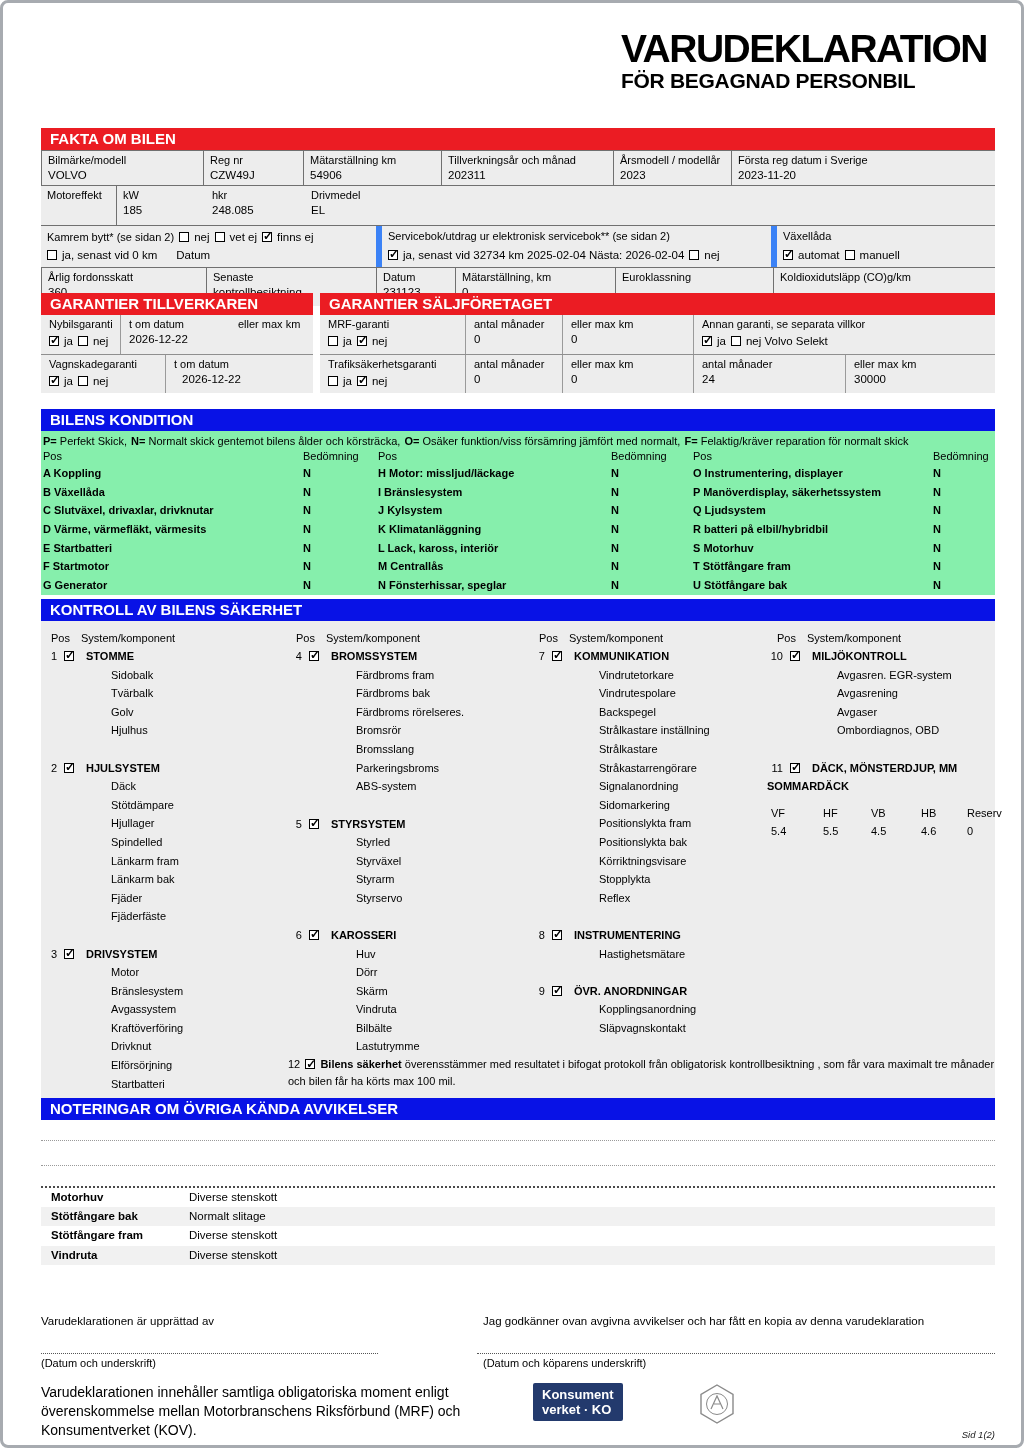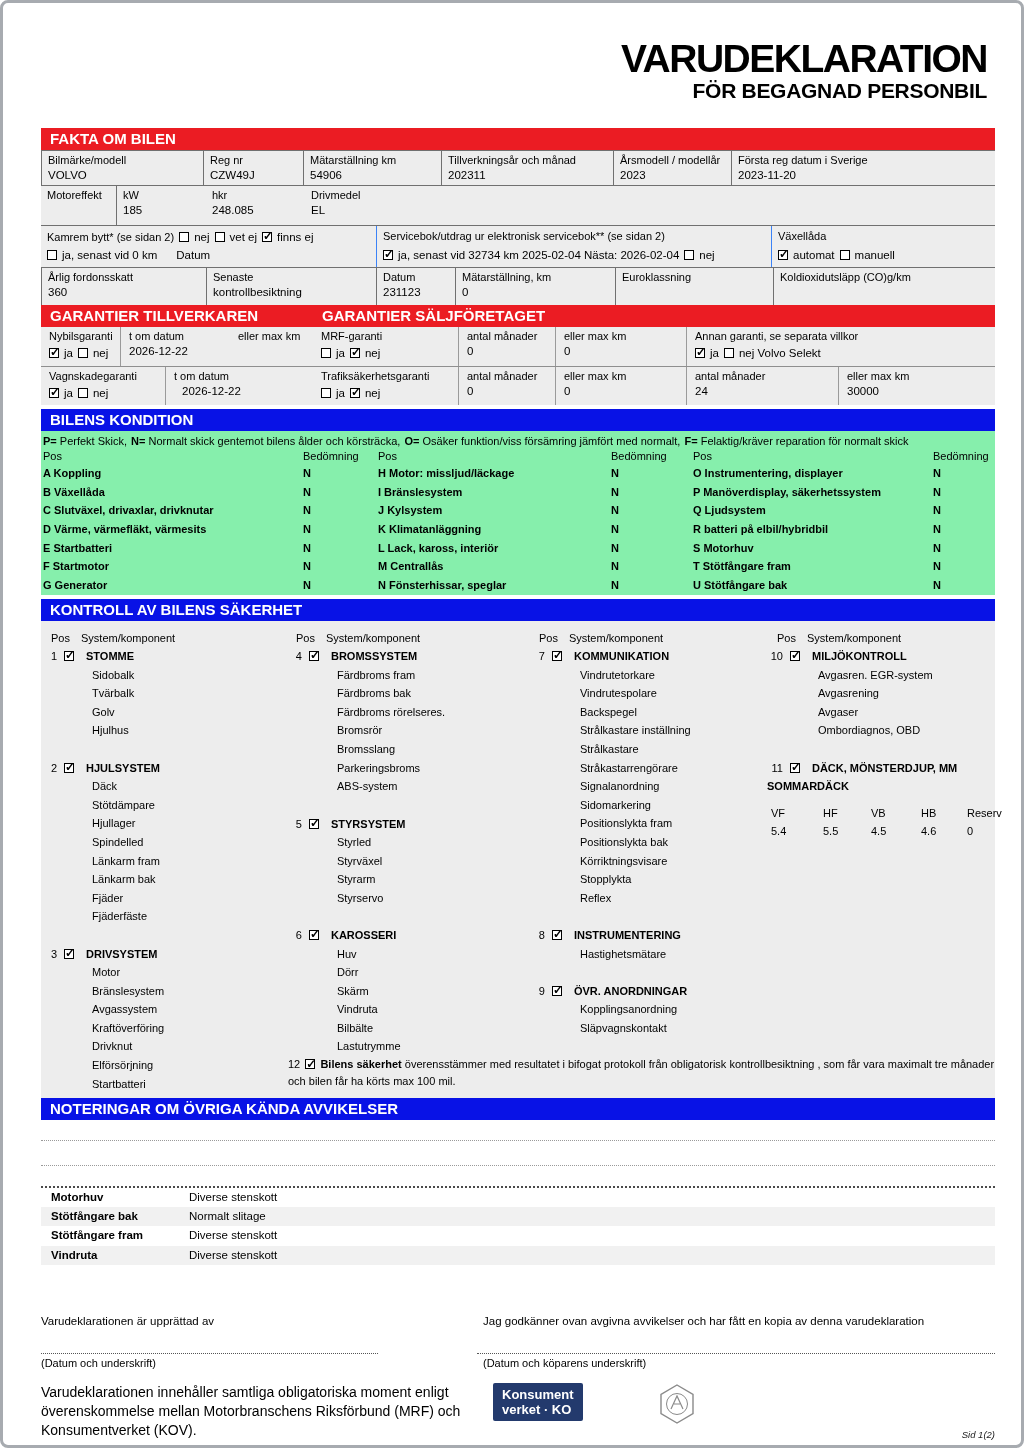--- a/index.html
+++ b/index.html
@@ -2,48 +2,48 @@
 <html style="--red: #eb1c23; --blue: #0812e6; --navy: #233a6d;"><head>
 <meta charset="utf-8">
 <style>
   :root{ --red:#eb1c23; --blue:#0812e6; --navy:#233a6d; }
   *{box-sizing:border-box}
   body{margin:0;background:#fff;font-family:"Liberation Sans",sans-serif;color:#000}
   .page{position:relative;width:1024px;height:1448px;border:3px solid #a7abb0;border-radius:8px;background:#fff;overflow:hidden}
   .sec{position:absolute;left:38px;right:26px}
 
   
-  .hdr{position:absolute;top:36px;right:34px;text-align:right}
+  .hdr{position:absolute;top:26px;right:34px;text-align:left}
   .t1{font-size:39px;font-weight:700;letter-spacing:-1.5px;line-height:1.02}
   .t2{font-size:21px;font-weight:700;letter-spacing:-.3px;line-height:1.1}
 
   .banner{color:#fff;font-weight:700;font-size:15px;padding:2px 9px;height:22px;line-height:18px}
   .red{background:var(--red)} .blue{background:var(--blue)}
 
   
   .frow{background:#ededed;display:grid;border-top:1px solid #707070}
   .r1{top:125px;height:35px;grid-template-columns:162px 100px 138px 172px 118px auto}
   .r2{height:40px;grid-template-columns:75px 90px 99px 390px auto}
   .r3{height:42px;grid-template-columns:335px 395px auto}
   .r4{height:39px;grid-template-columns:165px 170px 79px 160px 158px auto}
   .s-fakta{top:125px}
   .cell{padding:2px 6px 2px}
   .lbl{font-size:11px;line-height:14px;white-space:nowrap}
   .val{font-size:11.5px;line-height:16px;white-space:nowrap}
   .bl{border-left:1px solid #707070}
-  .bls{border-left:1px solid #3b82f6}
+  .bls{border-left:6px solid #3b82f6}
   .cbrow{display:flex;align-items:center;gap:5px;font-size:11.5px;white-space:nowrap}
   .l17{height:17px} .l19{height:19px}
   .cb{width:10px;height:10px;border:1.5px solid #000;background:#fff;display:inline-block;position:relative;flex:none}
   .cb.ck::after{content:"✓";position:absolute;left:0px;top:-4px;font-size:12px;font-weight:700}
   .cbi{display:inline-block;vertical-align:-1px;margin:0 2px}
   .frow .cell + .cell{}
 
   
-  .s-garanti{top:302px;display:flex;}
+  .s-garanti{top:290px;display:flex;gap:7px}
   .gbox{background:#ededed}
   .gbox.l{width:272px;flex:none}
   .gbox.r{flex:1}
   .grow{display:grid;height:39px}
   .grow + .grow{border-top:1px solid #8f8f8f}
   .ga{grid-template-columns:79px 110px auto}
   .gb{grid-template-columns:124px auto}
   .gc{grid-template-columns:145px 97px 131px auto}
   .gd{grid-template-columns:145px 97px 131px 152px auto}
   .gcell{padding:2px 8px 2px}
@@ -65,21 +65,21 @@
   
   .s-kontroll{top:596px}
   .kont-body{position:relative;background:#ededed;height:477px;display:flex;padding-top:7px;font-size:11px}
   .kcol1{width:247px}.kcol2{width:245px}.kcol3{width:240px}.kcol4{width:228px}
   .chead{display:flex;height:19px;align-items:center}
   .chead .pos{width:40px;padding-left:10px}
   .ghead{display:flex;align-items:center;height:18.6px;font-weight:700;white-space:nowrap}
   .ghead .num{width:16px;text-align:right;font-weight:400;flex:none}
   .ghead .cb{margin-left:7px}
   .ghead .nm{margin-left:12px}
-  .it{height:18.6px;line-height:18.6px;padding-left:51px;white-space:nowrap}
+  .it{height:18.6px;line-height:18.6px;padding-left:70px;white-space:nowrap}
   .kgap{height:18.6px}
   .dacksub{font-weight:700;height:18.6px;line-height:18.6px}
   .dack-grid{display:grid;grid-template-columns:52px 48px 50px 46px auto;padding-left:4px;margin-top:8px}
   .dack-grid div{height:18.6px;line-height:18.6px}
   .item12{position:absolute;left:247px;bottom:8px;width:716px;font-size:11px;line-height:17px}
 
   
   .s-noteringar{top:1095px}
   .dline{border-top:1.5px dotted #9a9a9a}
   .d1{margin-top:20px}.d2{margin-top:24px}
@@ -93,21 +93,21 @@
   .footer{top:1312px}
   .f1{display:flex;font-size:11.5px}
   .f1 .left{width:442px;flex:none}
   .sig{display:flex;margin-top:26px}
   .sigline{border-bottom:1.5px dotted #555;height:1px}
   .sl1{width:337px}.ssp{width:99px}.sl2{flex:1}
   .caps{display:flex;font-size:11px;margin-top:3px}
   .caps .left{width:442px;flex:none}
   .fbot{display:flex;margin-top:14px;align-items:flex-start}
   .legal{width:452px;font-size:14px;line-height:19px}
-  .kov{background:var(--navy);color:#fff;font-weight:700;font-size:13px;line-height:15px;padding:4px 9px;border-radius:2px;flex:none}
+  .kov{background:var(--navy);color:#fff;font-weight:700;font-size:13px;line-height:15px;padding:4px 9px;margin-left:40px;border-radius:2px;flex:none}
   .mrf{margin-left:74px;flex:none}
   .sid{margin-left:auto;align-self:flex-end;font-size:9.5px;font-style:italic;color:#222}
 </style>
 </head>
 <body>
 
 <div class="page">
 
   <div class="hdr">
     <div class="t1">VARUDEKLARATION</div>

